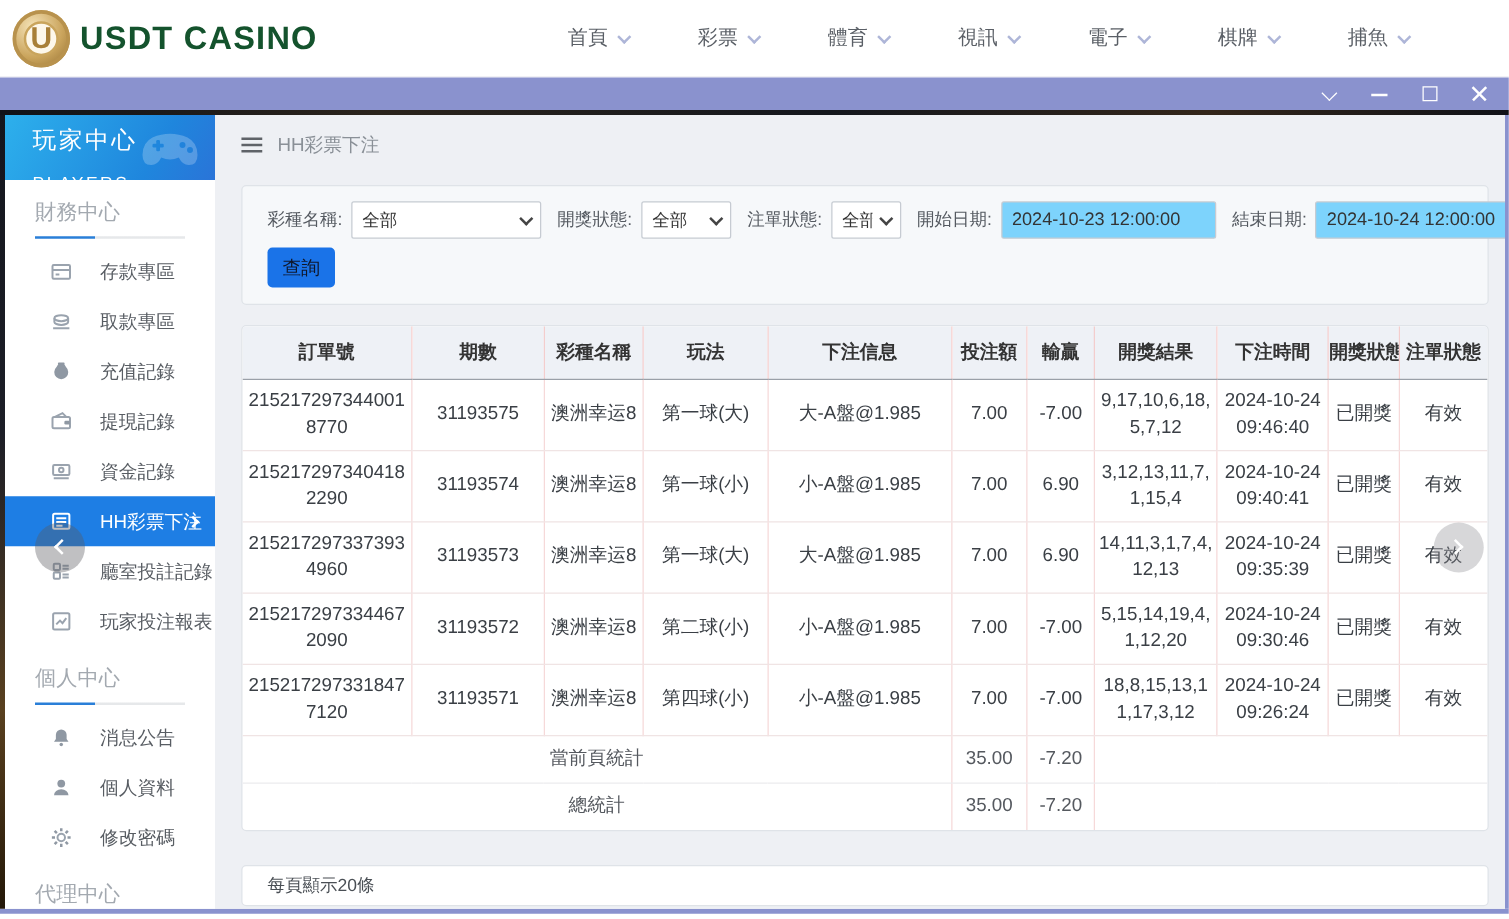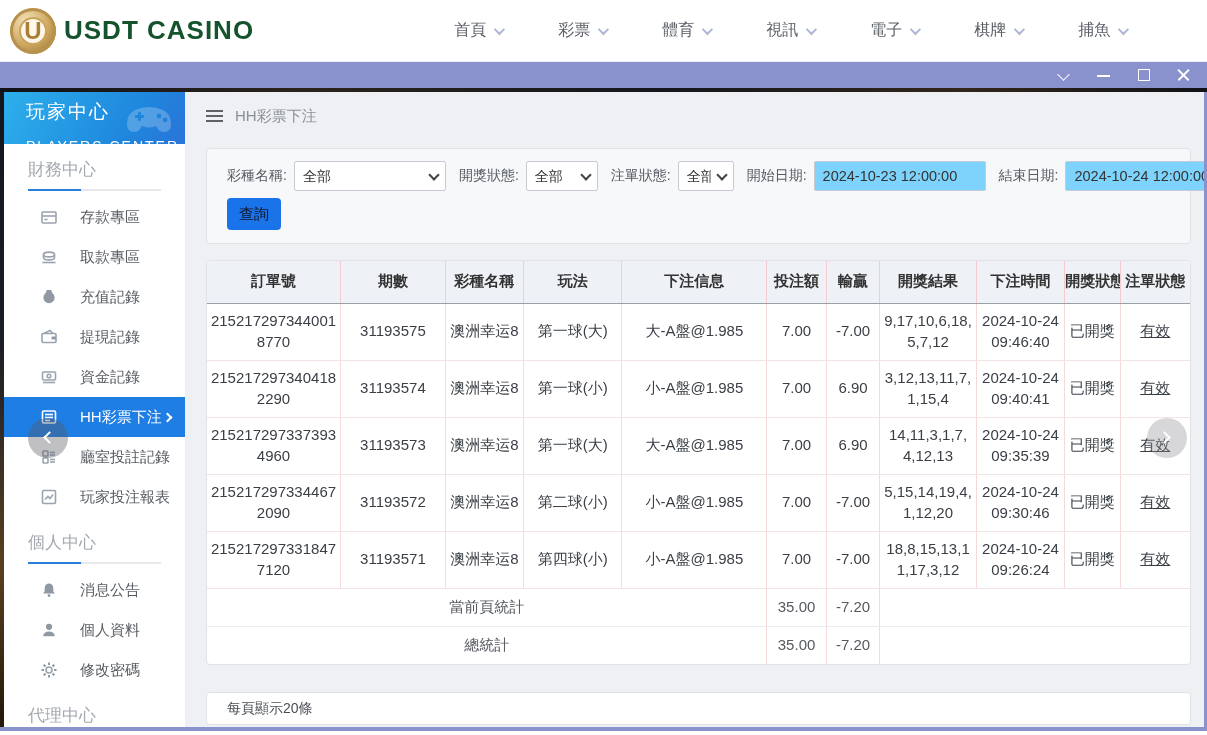--- a/index.html
+++ b/index.html
@@ -35,21 +35,21 @@
   .wc-max::after { content:""; position:absolute; left:1px; top:1px; width:10px; height:10px; border:1.5px solid #fff; }
   .wc-close::before,.wc-close::after { content:""; position:absolute; left:-1px; top:6px; width:15px; height:1.5px; background:#fff; }
   .wc-close::before { transform:rotate(45deg); } .wc-close::after { transform:rotate(-45deg); }
   .darkstrip { height:4px;
     background:linear-gradient(90deg,#101218,#2b241c 25%,#14171d 55%,#33261a 80%,#101218); }
   .win-body { display:flex; height:635px; }
   .edge-left { width:4px; background:linear-gradient(#14161d,#1c1e27 40%,#59401f 75%,#241808); }
   .edge-right { width:3px; background:#8a92ce; }
 
   
-  .sidebar { width:181px; background:#fff; position:relative; }
+  .sidebar { width:168px; background:#fff; position:relative; }
   .sb-head { height:52px; background:linear-gradient(120deg,#2db0ec,#1f86dd 70%,#2a74d8);
     color:#fff; padding:7px 0 0 22px; position:relative; overflow:hidden; }
   .sb-title { font-size:19px; letter-spacing:2px; }
   .sb-sub { font-size:14px; letter-spacing:2px; margin-top:13px; }
   .gamepad { position:absolute; right:10px; top:8px; opacity:.45; }
   .sec-title { font-size:17px; color:#a3a9b0; padding:14px 0 0 24px; }
   .sec-line { height:2px; margin:8px 24px 6px 24px;
     background:linear-gradient(to right,#2a7fd8 0 40%,#e6e8ea 40% 100%); }
   .sb-item { height:40px; display:flex; align-items:center; gap:22px; padding-left:36px;
     font-size:15px; color:#585d63; cursor:pointer; position:relative; }
@@ -84,21 +84,21 @@
     font-family:"Liberation Sans","DejaVu Sans",sans-serif; }
 
   .tablebox { margin:16px 13px 0 21px; background:#fff; border:1px solid #dfe3e8;
     border-radius:4px; overflow:hidden; }
   table { border-collapse:collapse; table-layout:fixed; width:100%; }
   th { background:#eef1f6; height:42px; font-size:15px; font-weight:bold; color:#333;
     border-right:1px solid #f3cdcd; border-bottom:1px solid #9aa0a8; white-space:nowrap; overflow:hidden; }
   th:last-child { border-right:none; }
   td { height:57px; text-align:center; font-size:15px; color:#3a3f45; padding:4px 3px;
     border-right:1px solid #f6d9d9; border-bottom:1px solid #f0e4e4; line-height:1.35; }
-  td:last-child { border-right:none;text-decoration:underline; }
+  td:last-child { border-right:none; }
   tbody td:nth-child(1), tbody td:nth-child(8) { word-break:break-all; }
   tr.sumrow td { height:38px; color:#55595f; border-bottom:1px solid #ecebee; }
   tr.sumrow td.nob { border-right:none; }
   tr.sumrow:last-child td { border-bottom:none; }
 
   .pagebar { margin:27px 13px 0 21px; height:33px; background:#fff; border:1px solid #dfe3e8;
     border-radius:4px; display:flex; align-items:center; justify-content:space-between; padding:0 20px; }
   .psize { font-size:14px; color:#4a4f55; }
   .pright { display:flex; align-items:center; gap:9px; font-size:14px; color:#3a3f45; }
   .plink { color:#2f6bd8; cursor:pointer; }

